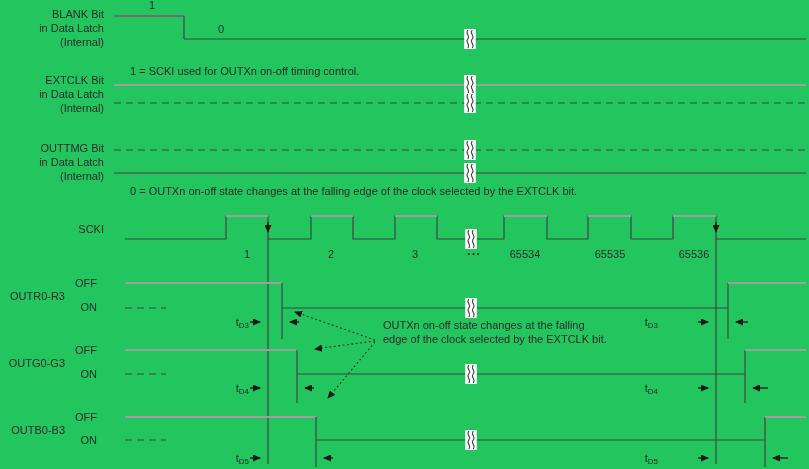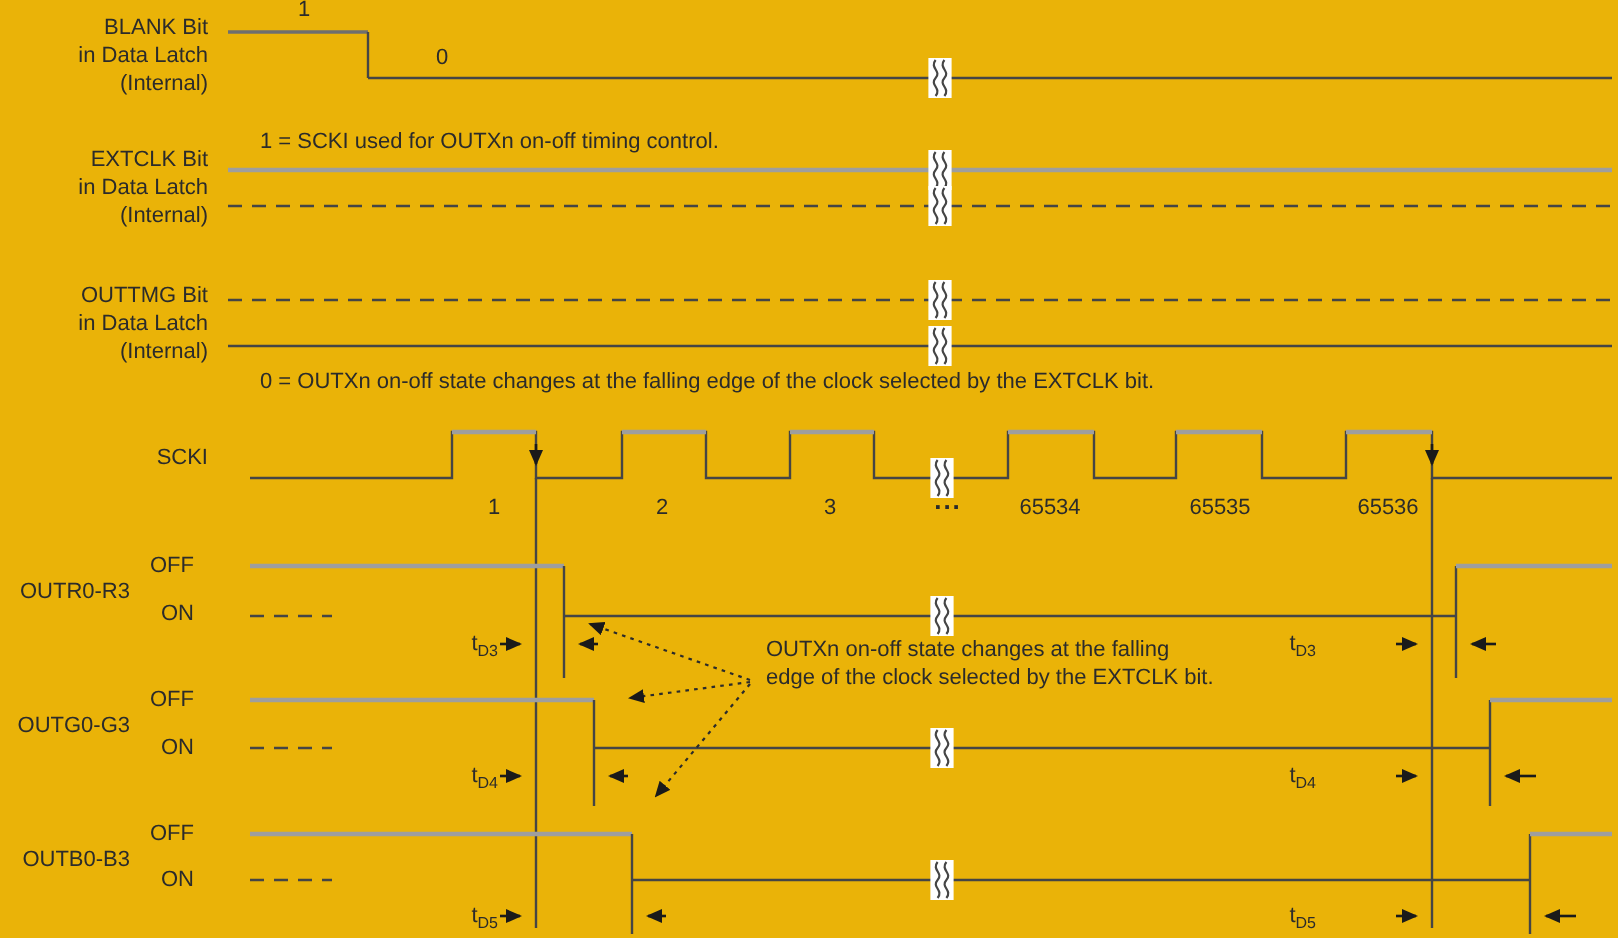--- a/index.html
+++ b/index.html
@@ -1,16 +1,16 @@
 <!DOCTYPE html>
 <html><head>
 <meta charset="utf-8">
 <style>
   html,body { margin:0; padding:0; background:#ffffff; }
-  .stage { position:relative; width:809px; height:469px; background:#eab308; overflow:hidden;
+  .stage { position:relative; width:809px; height:469px; background:#22c55e; overflow:hidden;
            font-family:"Liberation Sans", sans-serif; }
   svg text { dominant-baseline:central; font:11px "Liberation Sans", sans-serif; fill:#2b2b2b; }
   svg text.ell { font-weight:bold; font-size:13px; letter-spacing:1px; }
   tspan.sub { font-size:8px; }
   .ln   { stroke:#454545; stroke-width:1.2; fill:none; }
   .lnm  { stroke:#6f6f6f; stroke-width:1.8; fill:none; }
   .lng  { stroke:#9e9e9e; stroke-width:2.2; fill:none; }
   .lnd  { stroke:#454545; stroke-width:1.2; stroke-dasharray:7,5; fill:none; }
   .lna  { stroke:#1a1a1a; stroke-width:1.3; fill:none; }
   .lndot{ stroke:#2b2b2b; stroke-width:1.1; stroke-dasharray:1.8,2.6; fill:none; }

